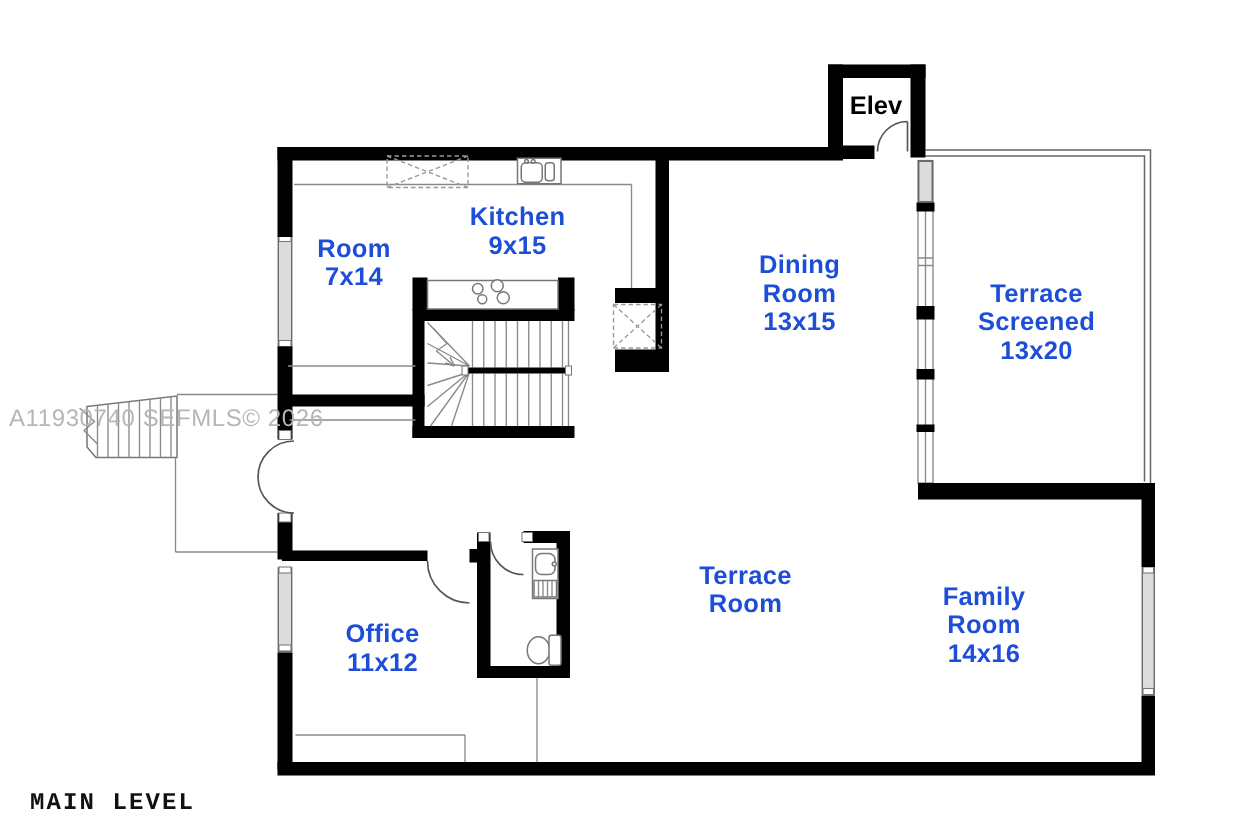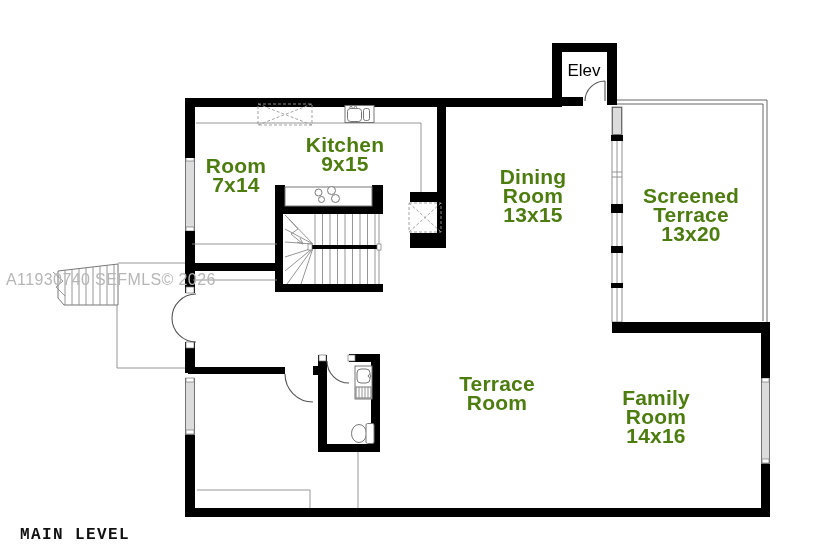--- a/index.html
+++ b/index.html
@@ -20,25 +20,25 @@
   .tl{stroke:var(--thin);stroke-width:0.9;fill:none;}
   .tl2{stroke:#666666;stroke-width:1;fill:none;}
   .door{stroke:var(--mid);stroke-width:1.1;fill:none;}
   .fix{stroke:#777777;stroke-width:1;fill:#ffffff;}
   .dash{stroke:#999999;stroke-width:0.9;fill:none;stroke-dasharray:3 2;}
   .win{fill:var(--win);stroke:#555555;stroke-width:0.8;}
   .winw{fill:#ffffff;stroke:#777777;stroke-width:0.8;}
   .cap{fill:#ffffff;stroke:#777777;stroke-width:0.7;}
   
   .room-label{
-    position:absolute;text-align:center;color:#4d7c0f;
-    font-weight:bold;font-size:21px;line-height:19px;letter-spacing:0.2px;
+    position:absolute;text-align:center;color:#1d4ed8;
+    font-weight:bold;font-size:17px;line-height:19px;letter-spacing:0.2px;
   }
   #elev-label{position:absolute;left:552px;top:61px;width:64px;text-align:center;
-    font-weight:normal;font-size:17px;color:#000;}
+    font-weight:bold;font-size:17px;color:#000;}
   #watermark{
     position:absolute;left:6px;top:271px;font-size:16px;letter-spacing:0.4px;
     color:var(--wm);white-space:nowrap;
   }
   #level-title{
     position:absolute;left:20px;top:526px;font-size:16px;font-weight:bold;
     letter-spacing:1.4px;color:#111111;white-space:nowrap;font-family:Liberation Mono, monospace;
   }
 </style>
 </head>
@@ -198,34 +198,38 @@
     <div>9x15</div>
   </div>
 
   <div class="room-label" style="left:473px;top:167px;width:120px">
     <div>Dining</div>
     <div>Room</div>
     <div>13x15</div>
   </div>
 
   <div class="room-label" style="left:626px;top:186px;width:130px">
+    <div>Terrace</div>
     <div>Screened</div>
-    <div>Terrace</div>
     <div>13x20</div>
   </div>
 
 
   <div class="room-label" style="left:437px;top:374px;width:120px">
     <div>Terrace</div>
     <div>Room</div>
   </div>
 
   <div class="room-label" style="left:596px;top:388px;width:120px">
     <div>Family</div>
     <div>Room</div>
     <div>14x16</div>
   </div>
 
+  <div class="room-label" style="left:195px;top:413px;width:120px">
+    <div>Office</div>
+    <div>11x12</div>
+  </div>
 
   <div id="watermark">A11930740 SEFMLS© 2026</div>
 
   <div id="level-title">MAIN LEVEL</div>
 </div>
 
 </body></html>

